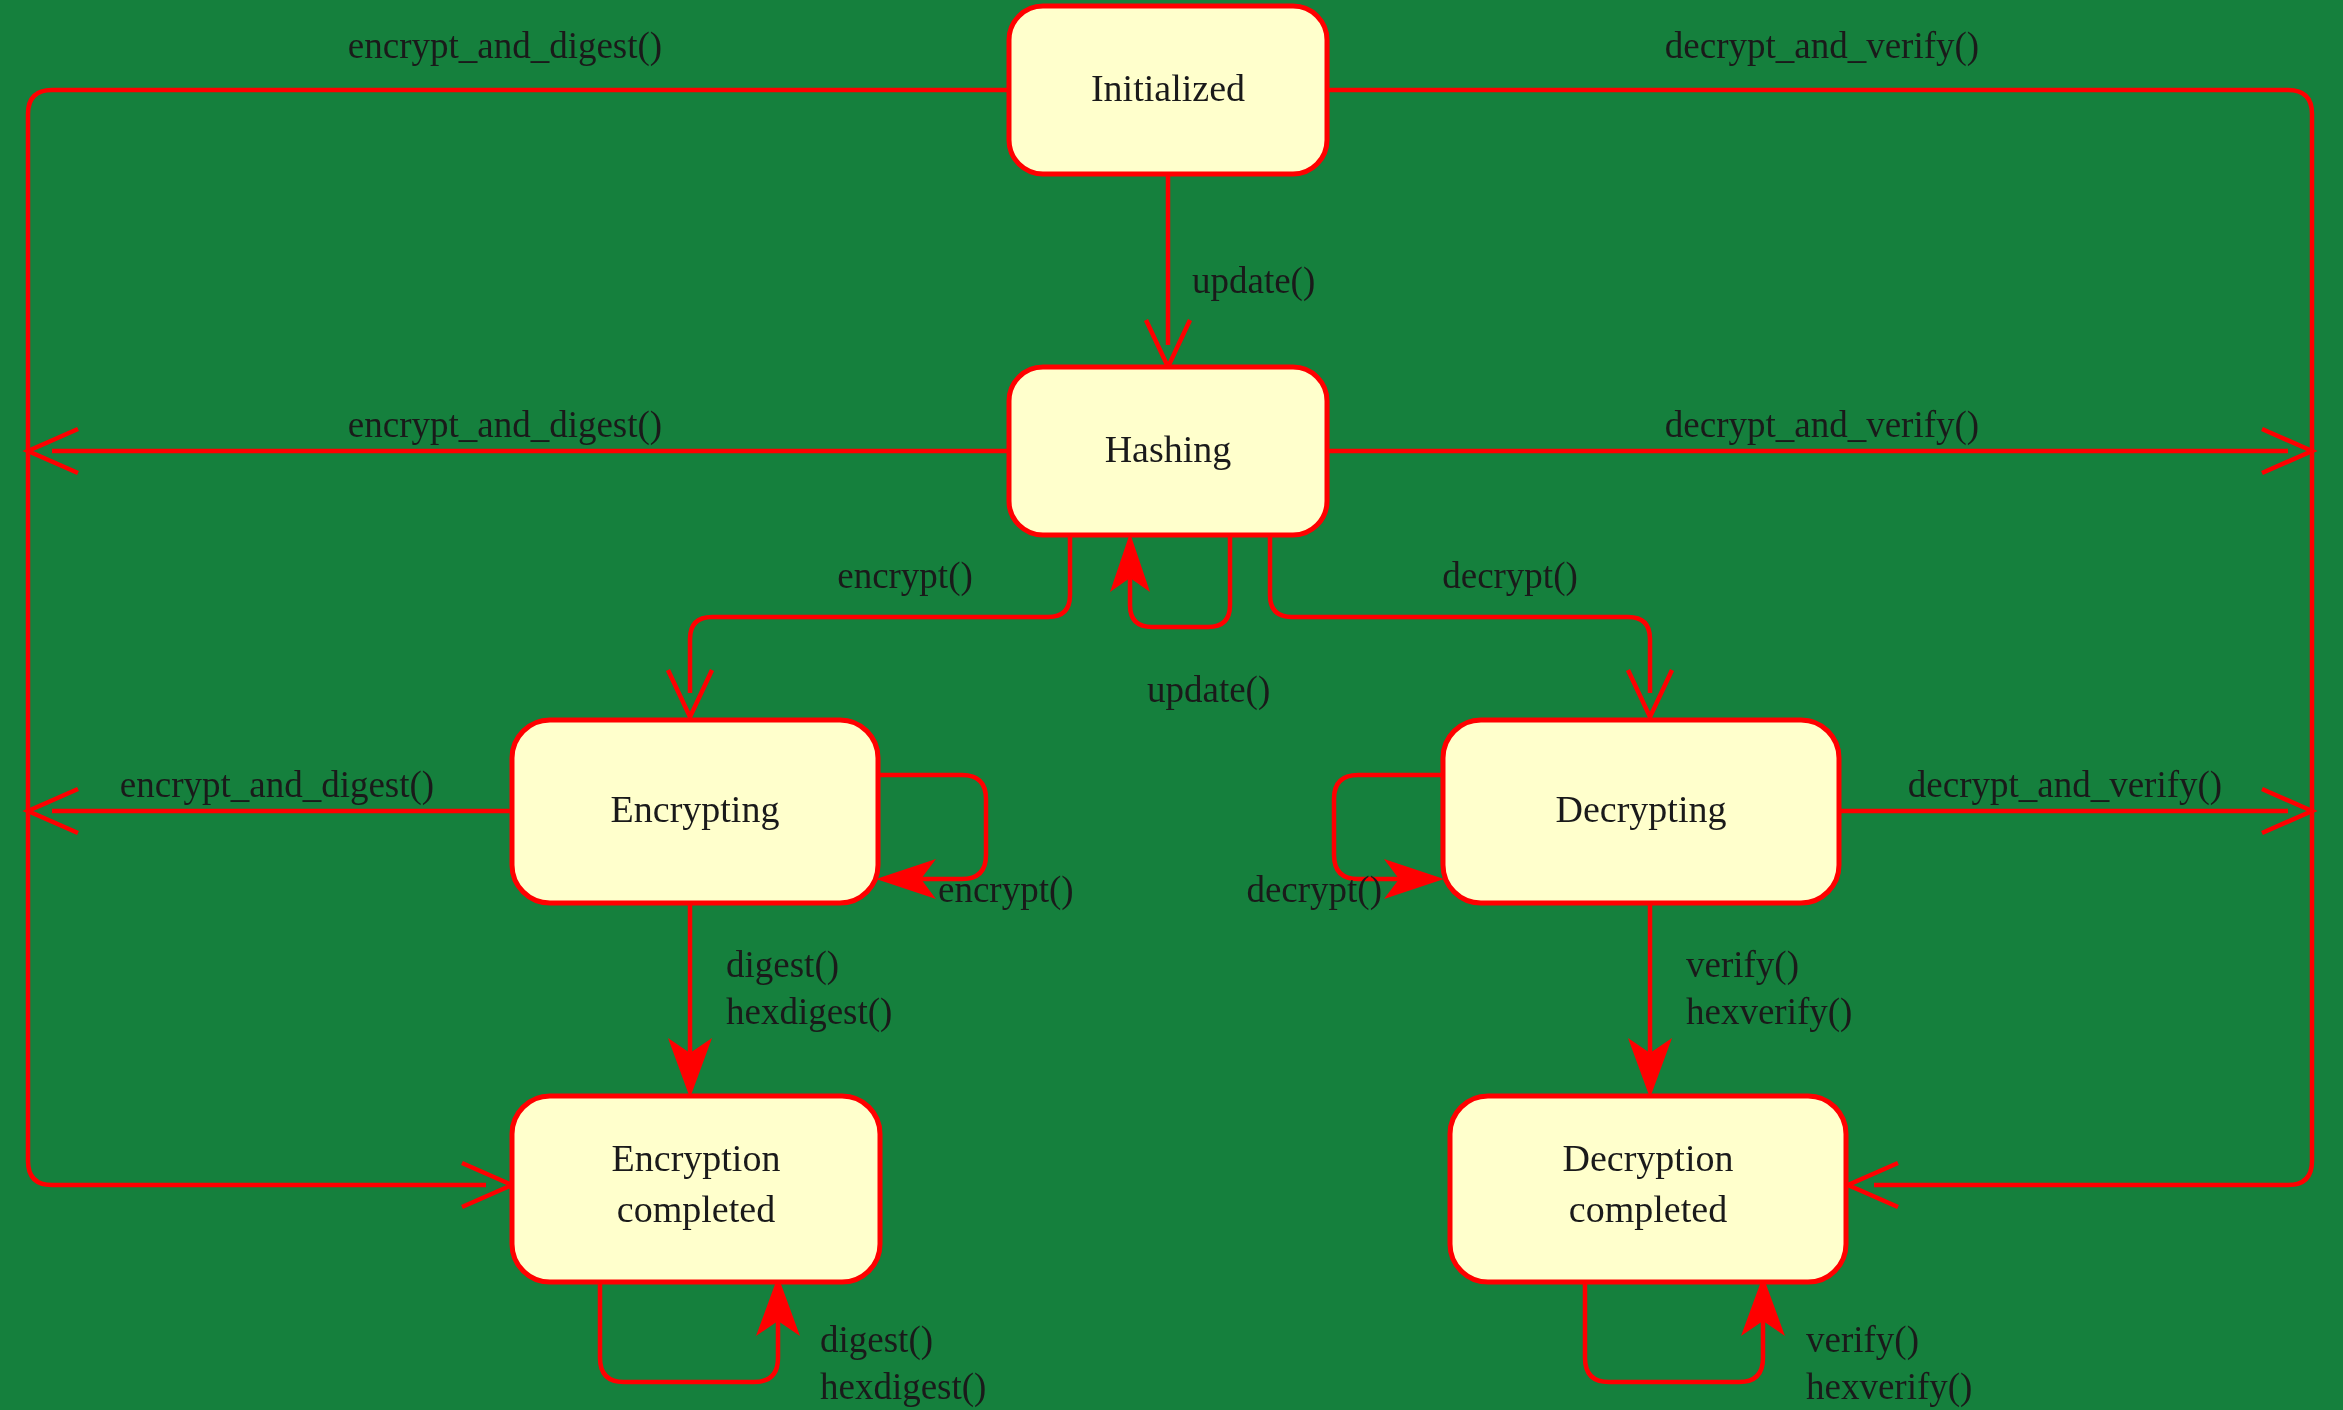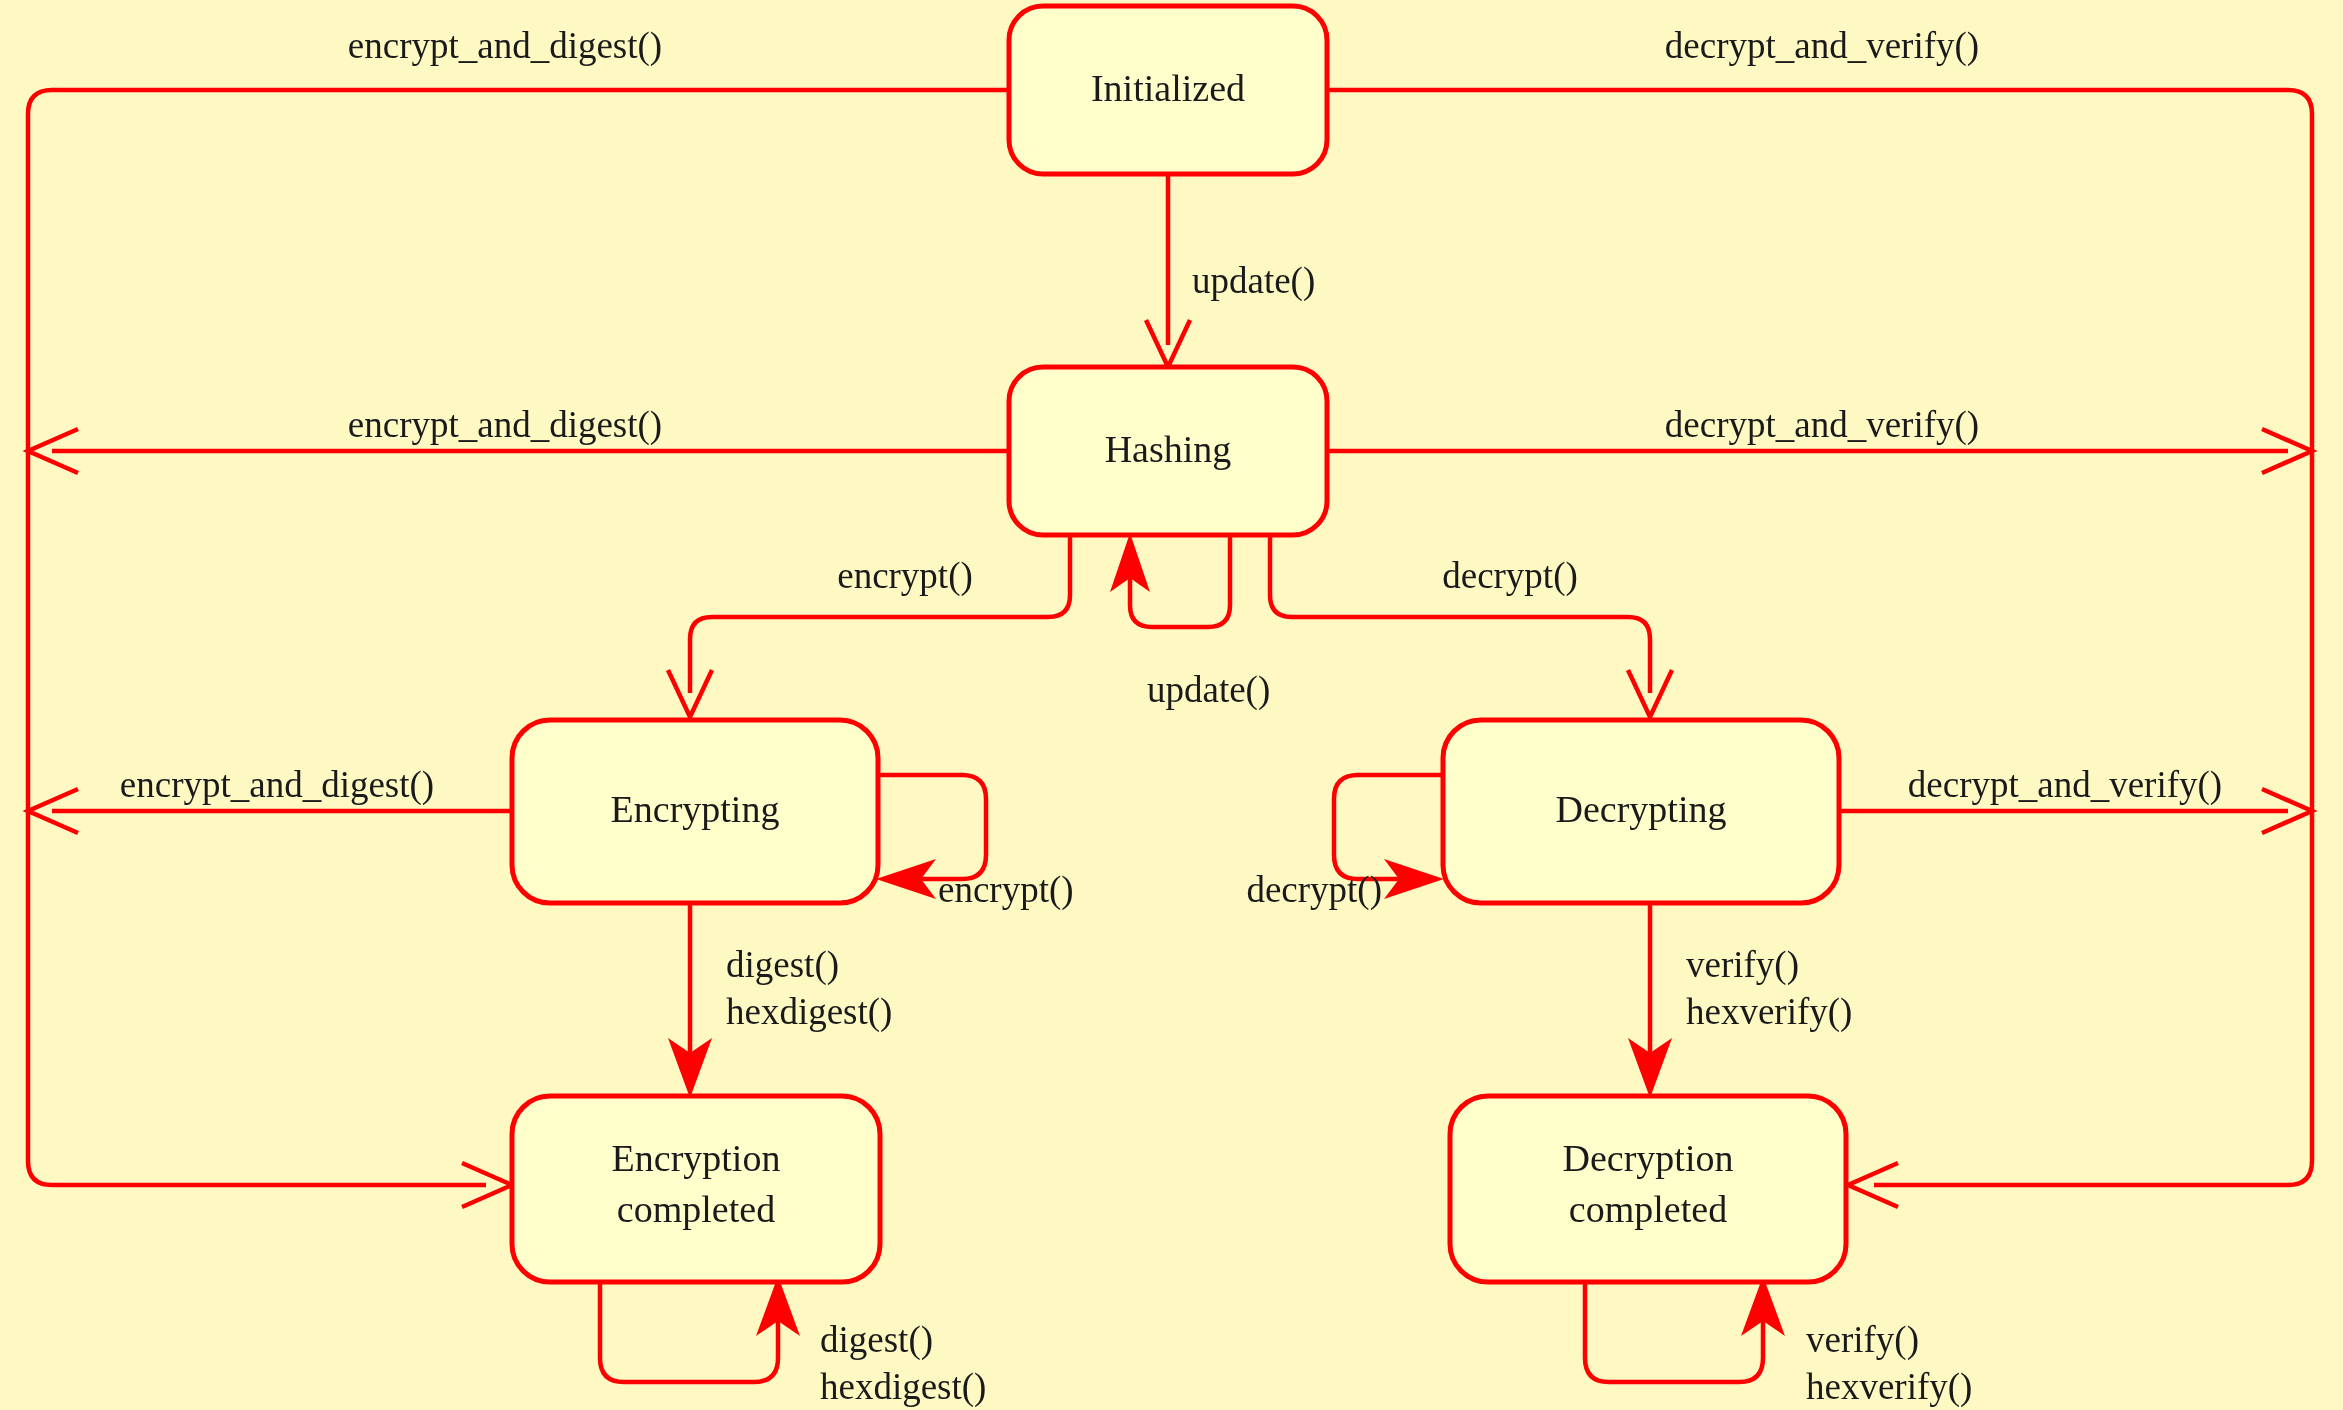--- a/index.html
+++ b/index.html
@@ -8,21 +8,21 @@
     padding: 0;
     background: #ffffff;
   }
   body {
     font-family: "Liberation Serif", "DejaVu Serif", serif;
   }
   #diagram-root {
     position: relative;
     width: 2343px;
     height: 1410px;
-    background: #fef9c3;
+    background: #15803d;
     overflow: hidden;
   }
   #diagram-svg {
     position: absolute;
     top: 0;
     left: 0;
     width: 2343px;
     height: 1410px;
   }
   .state-node-label {

